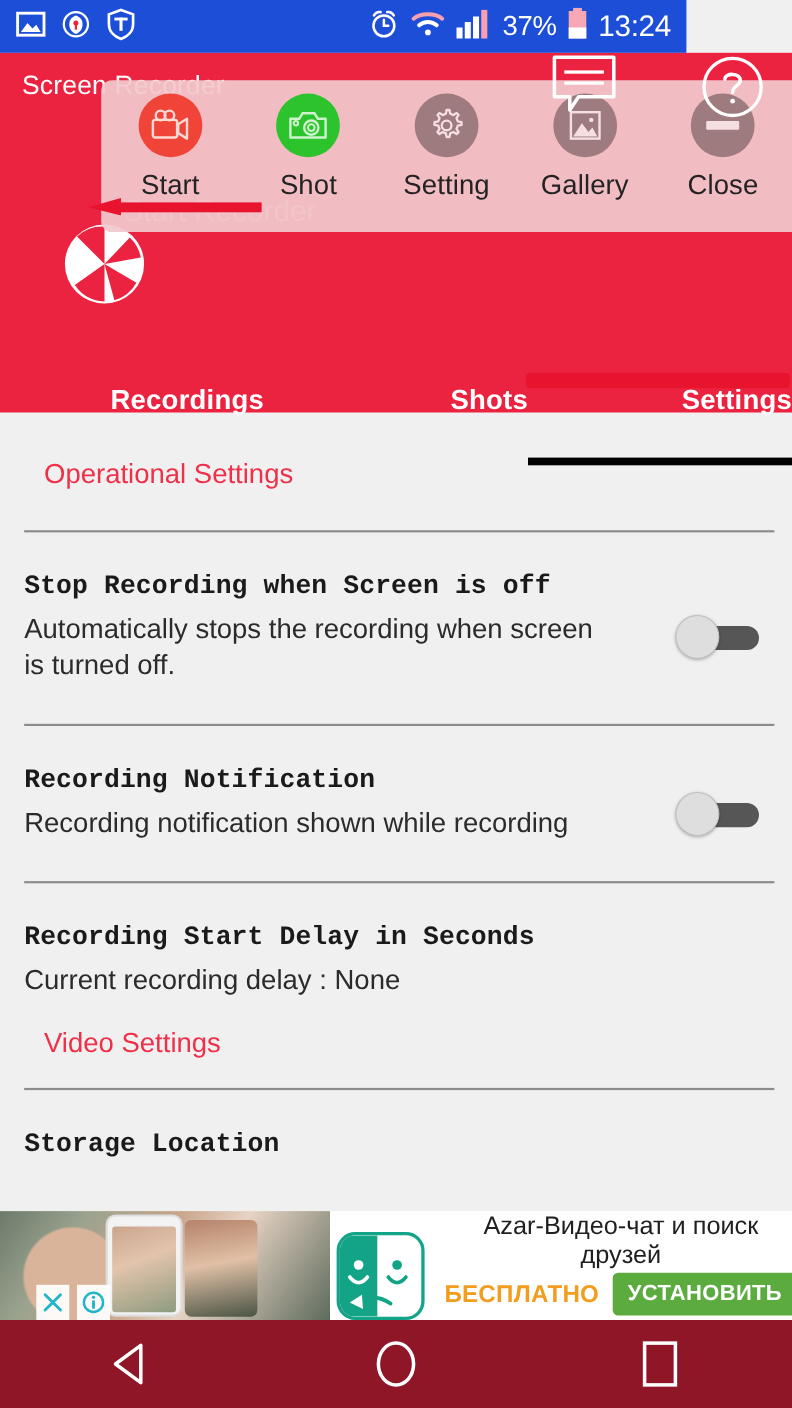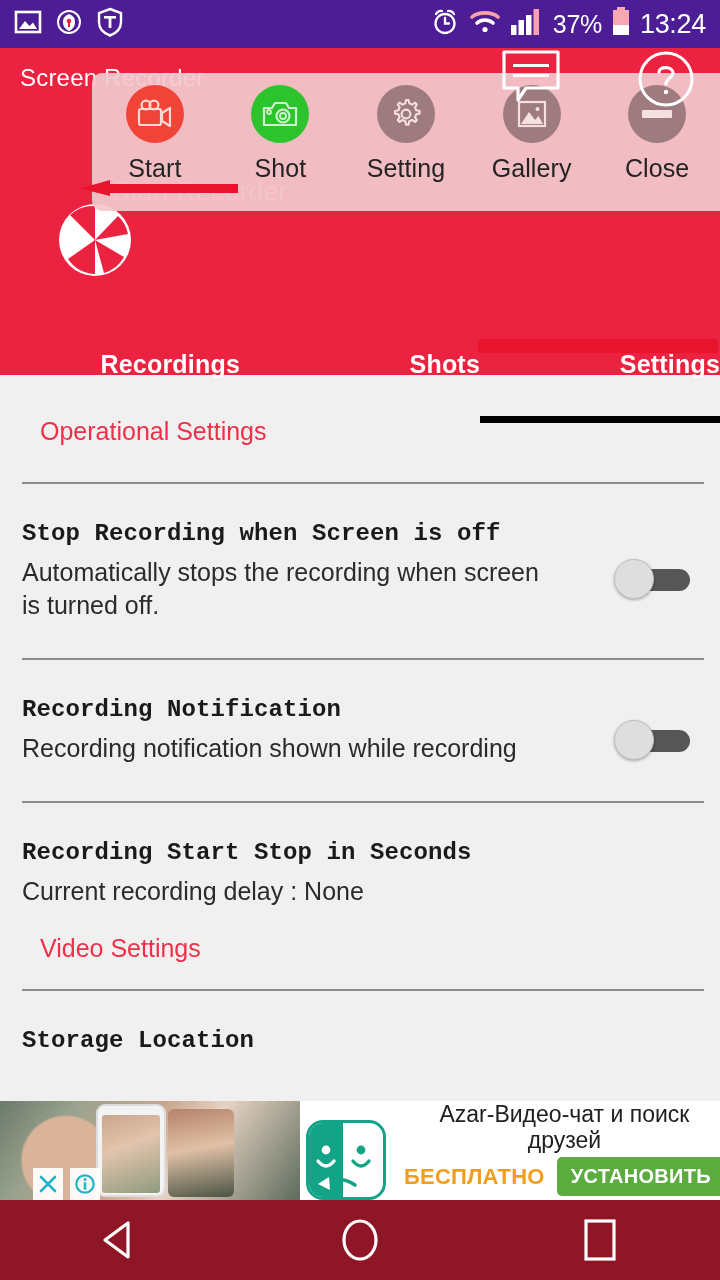--- a/index.html
+++ b/index.html
@@ -12,22 +12,22 @@
   #screen {
     position: relative;
     width: 720px; height: 1280px;
     overflow: hidden;
     background: #f0f0f0;
   }
 
   
   .statusbar {
     position: absolute; top: 0; left: 0;
-    width: 720px; height: 48px;
-    background: #4c1d95;
+    width: 624px; height: 48px;
+    background: #1d4ed8;
     display: flex; align-items: center;
     padding: 0 14px;
     z-index: 40;
   }
   .sb-left { display: flex; align-items: center; gap: 14px; }
   .sb-right { margin-left: auto; display: flex; align-items: center; gap: 9px; }
   .sb-ico { display: block; }
   .sb-text {
     color: #ffffff; font-size: 25px; font-weight: 400;
     letter-spacing: -0.3px; line-height: 1;
@@ -448,21 +448,21 @@
       <div class="row-title">Recording Notification</div>
       <div class="row-sub">Recording notification shown while recording</div>
       <div class="toggle" style="top:65px">
         <div class="tg-track"></div>
         <div class="tg-knob"></div>
       </div>
     </div>
     <div class="divider"></div>
 
     <div class="row">
-      <div class="row-title">Recording Start Stop in Seconds</div>
+      <div class="row-title">Recording Start Delay in Seconds</div>
       <div class="row-sub">Current recording delay : None</div>
     </div>
 
     <div class="sub-link">Video Settings</div>
     <div class="divider" style="margin-top:26px"></div>
 
     <div class="row">
       <div class="row-title">Storage Location</div>
     </div>
   </div>

